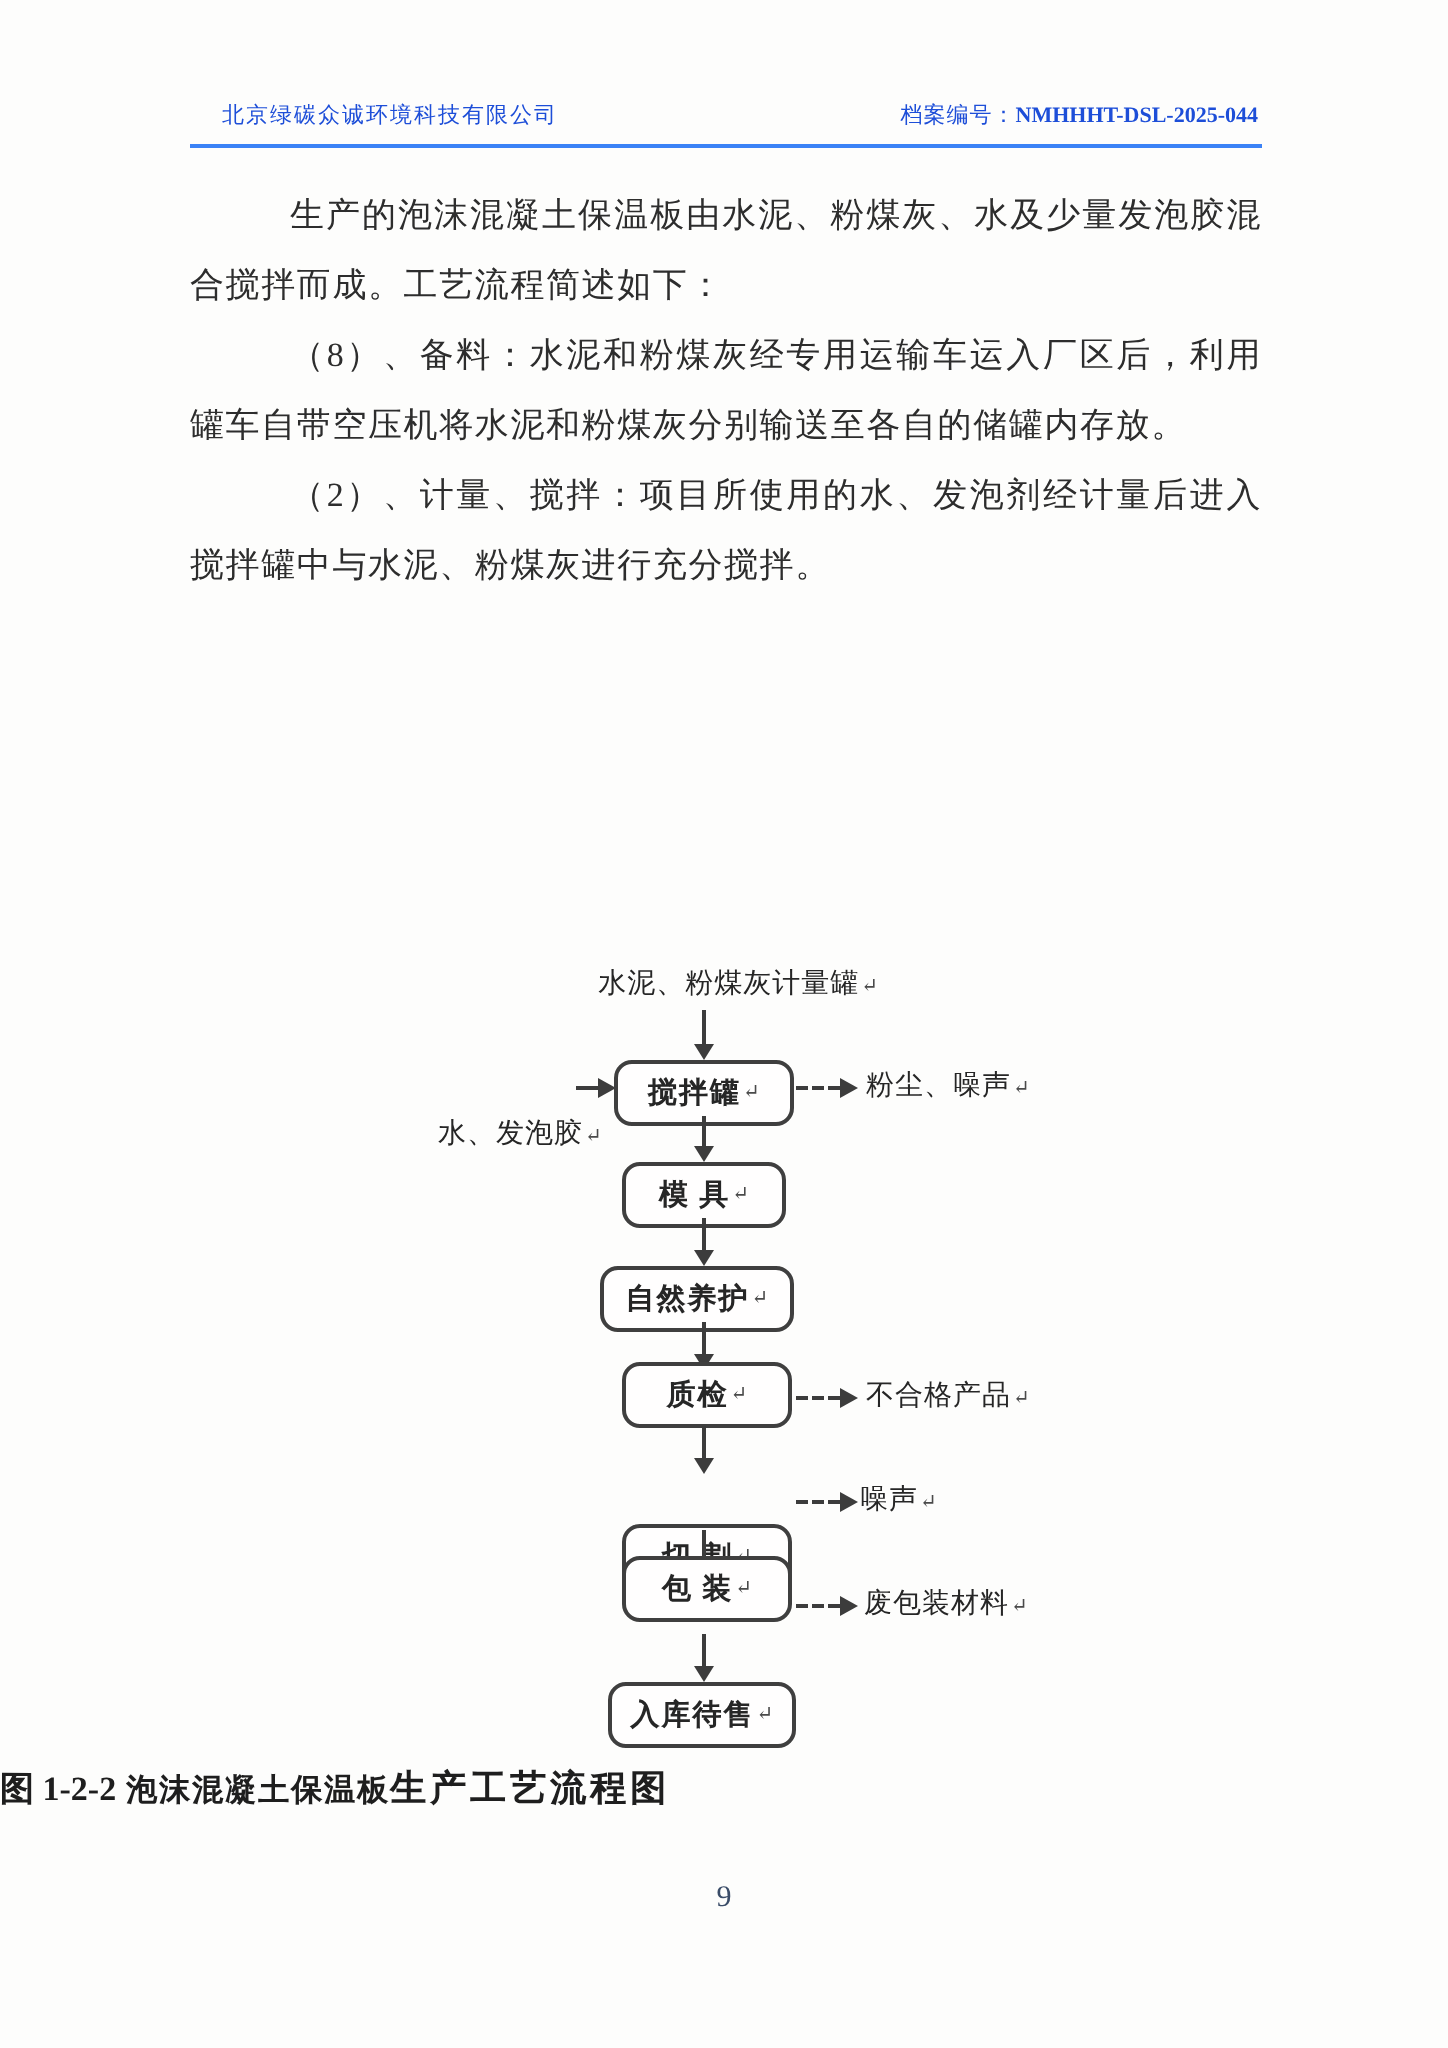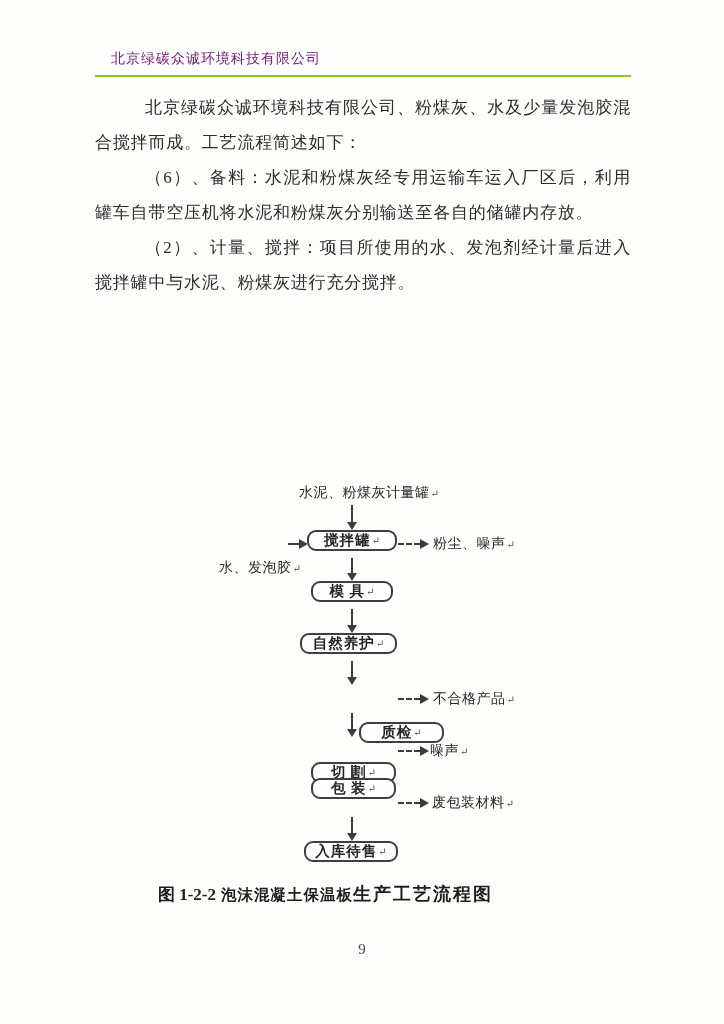--- a/index.html
+++ b/index.html
@@ -18,24 +18,24 @@
   
   .header {
     position: absolute;
     left: 95px;
     right: 93px;
     top: 50px;
     display: flex;
     justify-content: space-between;
     align-items: flex-end;
     padding: 0 2px 7px 16px;
-    border-bottom: 2px solid #84cc16;
-    font-size: 14px;
+    border-bottom: 2px solid #3b82f6;
+    font-size: 11px;
     letter-spacing: 1px;
-    color: #701a75;
+    color: #1d4ed8;
   }
   .header .archive { letter-spacing: 0.5px; }
   .header .archive b { font-weight: bold; letter-spacing: 0; }
 
   
   .bodytext {
     position: absolute;
     left: 95px;
     width: 536px;
     top: 90px;
@@ -53,21 +53,21 @@
   .fc-label {
     position: absolute;
     font-size: 14px;
     letter-spacing: 0.5px;
     color: #262626;
     white-space: nowrap;
     line-height: 18px;
   }
   .fc-box {
     position: absolute;
-    height: 21px;
+    height: 33px;
     border: 2px solid #3f3f3f;
     border-radius: 9px;
     background: #fffefe;
     display: flex;
     align-items: center;
     justify-content: center;
     font-size: 14.5px;
     font-weight: bold;
     letter-spacing: 1px;
     color: #262626;
@@ -126,21 +126,21 @@
     top: -6px;
     border-top: 5px solid transparent;
     border-bottom: 5px solid transparent;
     border-left: 9px solid #3c3c3c;
   }
 
   
   .n1 { left: 307px; top: 530px; width: 90px; }
   .n2 { left: 311px; top: 581px; width: 82px; }
   .n3 { left: 300px; top: 633px; width: 97px; }
-  .n4 { left: 311px; top: 722px; width: 85px; margin-left: 48px; }
+  .n4 { left: 311px; top: 681px; width: 85px; }
   .n5 { left: 311px; top: 762px; width: 85px; }
   .n6 { left: 311px; top: 778px; width: 85px; }
   .n7 { left: 304px; top: 841px; width: 94px; }
 
   .a1 { top: 505px; height: 17px; }
   .a2 { top: 558px; height: 15px; }
   .a3 { top: 609px; height: 16px; }
   .a4 { top: 661px; height: 16px; }
   .a5 { top: 713px; height: 16px; }
   .a6 { top: 765px; height: 16px; }
@@ -157,21 +157,20 @@
   .out2 { left: 433px; top: 690px; }
   .out3 { left: 430px; top: 742px; }
   .out4 { left: 432px; top: 794px; }
 
   
   .caption {
     position: absolute;
     left: 0;
     width: 651px;
     top: 882px;
-    text-align: center;
     font-weight: bold;
     color: #1e1e1e;
     letter-spacing: 1px;
   }
   .caption .cap-prefix { font-size: 17px; letter-spacing: 0; }
   .caption .cap-mid    { font-size: 15.5px; }
   .caption .cap-suffix { font-size: 18px; letter-spacing: 2px; }
   .pagenum {
     position: absolute;
     left: 0;
@@ -182,25 +181,26 @@
     color: #3a4c68;
   }
 </style>
 </head>
 <body>
 
 <div class="page">
 
   <div class="header">
     <span>北京绿碳众诚环境科技有限公司</span>
+    <span class="archive"><span>档案编号：</span><b>NMHHHT-DSL-2025-044</b></span>
   </div>
 
   <div class="bodytext">
-    <p>北京绿碳众诚环境科技有限公司、粉煤灰、水及少量发泡胶混合搅拌而成。工艺流程简述如下：</p>
-    <p>（6）、备料：水泥和粉煤灰经专用运输车运入厂区后，利用罐车自带空压机将水泥和粉煤灰分别输送至各自的储罐内存放。</p>
+    <p>生产的泡沫混凝土保温板由水泥、粉煤灰、水及少量发泡胶混合搅拌而成。工艺流程简述如下：</p>
+    <p>（8）、备料：水泥和粉煤灰经专用运输车运入厂区后，利用罐车自带空压机将水泥和粉煤灰分别输送至各自的储罐内存放。</p>
     <p>（2）、计量、搅拌：项目所使用的水、发泡剂经计量后进入搅拌罐中与水泥、粉煤灰进行充分搅拌。</p>
   </div>
 
   <div>
 
     <div class="fc-label toplabel"><span>水泥、粉煤灰计量罐</span><span class="pmark">↵</span></div>
 
     <div class="varrow a1"></div>
 
     <div class="fc-label inlabel"><span>水、发泡胶</span><span class="pmark">↵</span></div>

